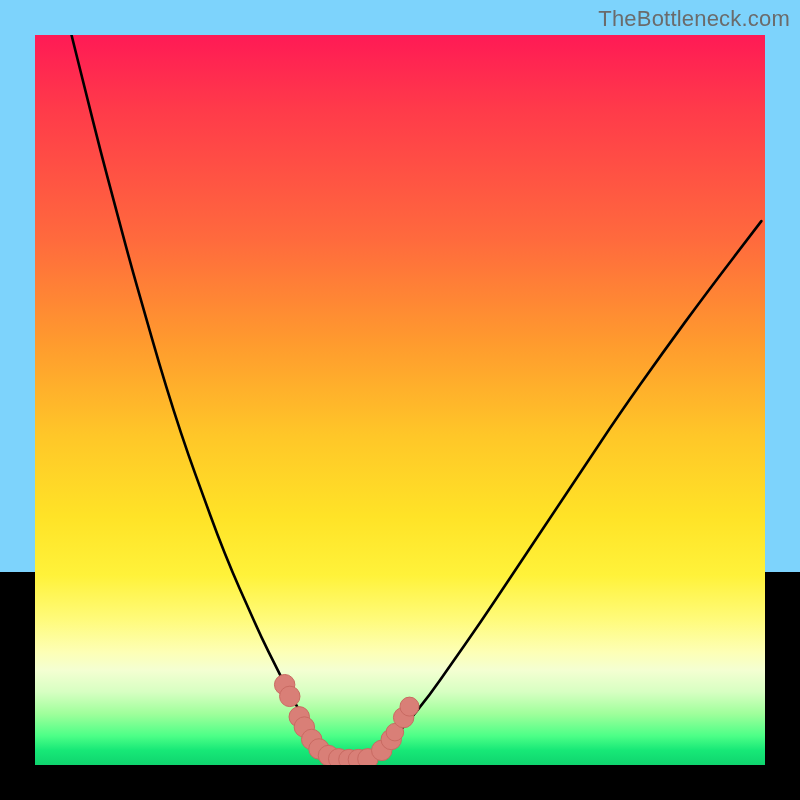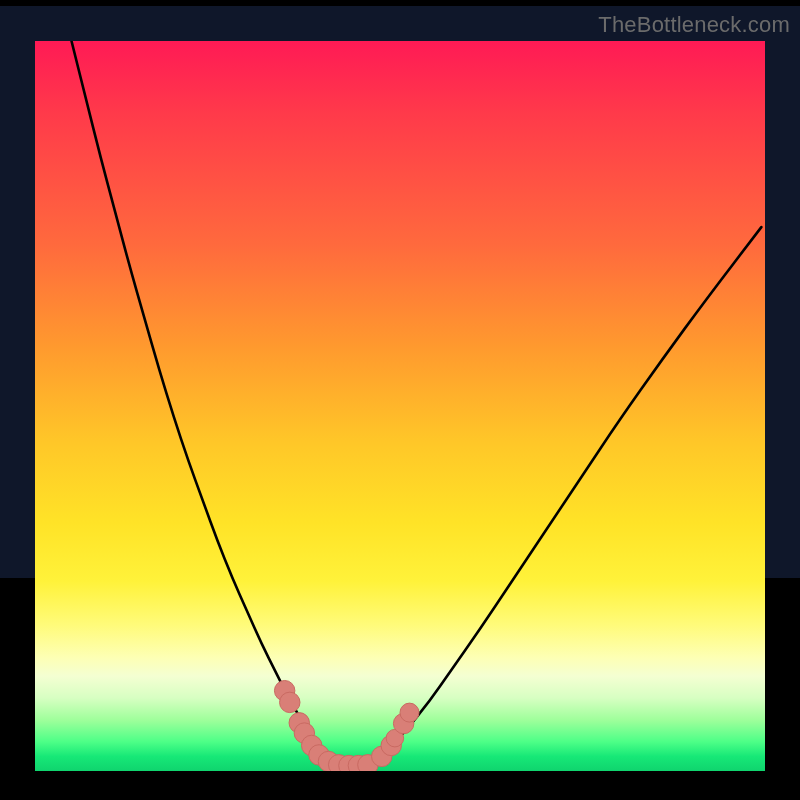--- a/index.html
+++ b/index.html
@@ -7,24 +7,24 @@
     padding: 0;
     width: 800px;
     height: 800px;
     background: #000;
     overflow: hidden;
     font-family: Arial, Helvetica, sans-serif;
   }
   .frame {
     position: absolute;
     left: 0;
-    top: 6px;
+    top: 0;
     width: 800px;
     height: 572px;
-    background: #0f172a;
+    background: #7dd3fc;
   }
   .plot-area {
     position: absolute;
     left: 35px;
     top: 35px;
     width: 730px;
     height: 730px;
     
     background: linear-gradient(
       to bottom,

